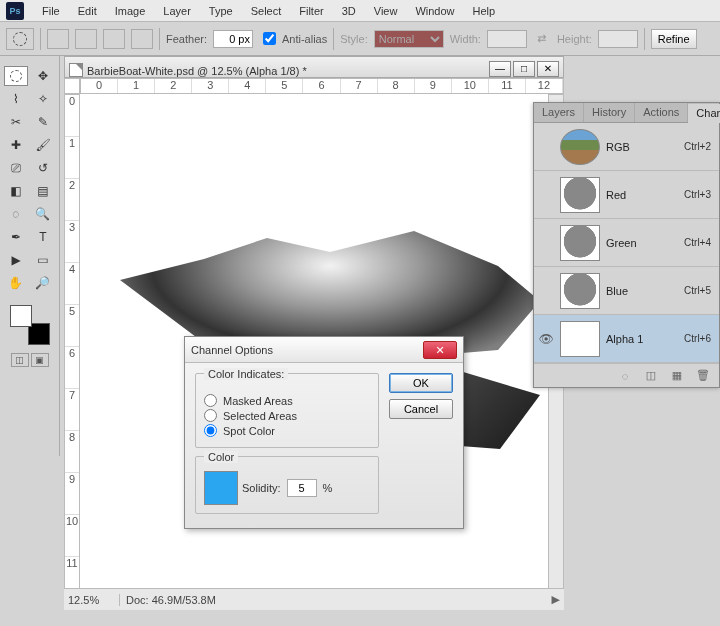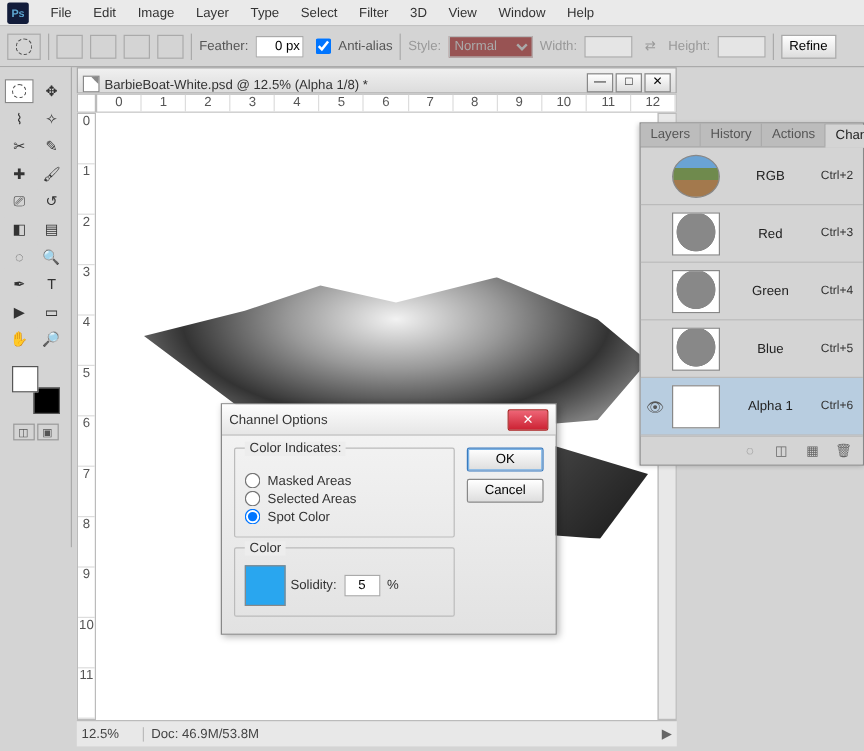--- a/index.html
+++ b/index.html
@@ -45,21 +45,21 @@
 .win-btn { width:22px; height:16px; margin-left:2px; background:linear-gradient(#fff,#ddd); border:1px solid #888; font-size:10px; text-align:center; line-height:14px; cursor:pointer; }
 .ruler-corner { position:absolute; left:0; top:22px; width:16px; height:16px; background:#fff; border:1px solid #bbb; }
 .ruler-h { position:absolute; left:16px; top:22px; right:0; height:16px; background:#fff; border:1px solid #bbb; font-size:8px; display:flex; }
 .ruler-h span { width:42px; text-align:center; color:#555; border-right:1px solid #ddd; }
 .ruler-v { position:absolute; left:0; top:38px; width:16px; bottom:22px; background:#fff; border:1px solid #bbb; display:flex; flex-direction:column; font-size:8px; }
 .ruler-v span { height:42px; color:#555; text-align:center; border-bottom:1px solid #ddd; }
 .canvas { position:absolute; left:16px; top:38px; right:16px; bottom:22px; background:#fff; overflow:hidden; }
 .canvas-shape1 { position:absolute; left:40px; top:130px; width:420px; height:140px; background:radial-gradient(ellipse at 50% 30%, rgba(0,0,0,0.05) 0%, rgba(0,0,0,0.4) 30%, rgba(0,0,0,0.8) 60%, rgba(0,0,0,0.5) 80%); clip-path:polygon(0% 40%, 20% 25%, 35% 10%, 50% 20%, 70% 5%, 90% 30%, 100% 55%, 90% 90%, 50% 100%, 20% 85%); }
 .canvas-shape2 { position:absolute; left:260px; top:265px; width:200px; height:90px; background:linear-gradient(135deg, rgba(0,0,0,0.6), rgba(0,0,0,0.9)); clip-path:polygon(0% 30%, 40% 0%, 100% 40%, 80% 100%, 20% 90%); }
 .scroll-v { position:absolute; right:0; top:38px; width:16px; bottom:22px; background:#e8e8e8; border:1px solid #bbb; }
-.statusbar { position:absolute; left:0; bottom:0; right:0; height:22px; background:#e8e8e8; border-top:1px solid #bbb; display:flex; align-items:center; font-size:10px; color:#444; }
+.statusbar { position:absolute; left:0; bottom:12px; right:0; height:22px; background:#e8e8e8; border-top:1px solid #bbb; display:flex; align-items:center; font-size:10px; color:#444; }
 .status-zoom { width:56px; padding:0 4px; border-right:1px solid #bbb; }
 .status-doc { padding:0 6px; flex:1; }
 .status-arrow { padding:0 4px; color:#666; }
 
 
 .dialog { position:absolute; left:184px; top:336px; width:280px; background:linear-gradient(#f5f5f5,#e2e2e2); border:1px solid #888; box-shadow:2px 2px 6px rgba(0,0,0,0.3); }
 .dialog-titlebar { height:26px; background:linear-gradient(#fdfdfd,#e6e6e6); border-bottom:1px solid #bbb; display:flex; align-items:center; padding:0 6px; }
 .dialog-title { flex:1; color:#333; }
 .dialog-close { width:34px; height:18px; background:linear-gradient(#e67,#c23); border:1px solid #a22; border-radius:2px; color:#fff; text-align:center; line-height:16px; font-size:11px; cursor:pointer; }
 .dialog-body { padding:10px 10px 14px 10px; display:flex; gap:10px; }
@@ -83,21 +83,21 @@
 .panel { position:absolute; right:0; top:102px; width:187px; background:#d4d4d4; border:1px solid #888; box-shadow:-1px 1px 4px rgba(0,0,0,0.2); }
 .panel-tabs { height:20px; display:flex; background:#bcbcbc; border-bottom:1px solid #999; }
 .ptab { padding:3px 8px; color:#555; border-right:1px solid #aaa; cursor:pointer; background:#bcbcbc; }
 .ptab.active { background:#d4d4d4; color:#222; border-bottom:1px solid #d4d4d4; position:relative; top:1px; }
 .channel-list { background:#d4d4d4; }
 .channel-row { height:48px; display:flex; align-items:center; border-bottom:1px solid #bbb; padding:0 4px; gap:6px; cursor:pointer; }
 .channel-row.sel { background:#b8cde0; }
 .eye { width:16px; height:16px; display:flex; align-items:center; justify-content:center; color:#555; font-size:12px; }
 .ch-thumb { width:40px; height:36px; background:#fff; border:1px solid #888; background-image:radial-gradient(circle at 50% 45%, #888 0%, #888 60%, transparent 62%); }
 .ch-thumb.rgb { background:linear-gradient(180deg,#6aa3d4 0%, #6aa3d4 30%, #6f8a4d 30%, #6f8a4d 60%, #a3794d 60%); border-radius:50%; }
-.ch-name { flex:1; color:#222;text-align:center; }
+.ch-name { flex:1; color:#222; }
 .ch-shortcut { color:#333; font-size:10px; padding-right:4px; }
 .panel-footer { height:24px; background:#d4d4d4; border-top:1px solid #bbb; display:flex; align-items:center; justify-content:flex-end; gap:10px; padding:0 8px; color:#666; }
 .pf-icon { width:16px; height:16px; display:flex; align-items:center; justify-content:center; cursor:pointer; font-size:11px; }
 </style>
 </head>
 <body>
 
 <div class="menubar">
   <div class="ps-logo">Ps</div>
   <div class="menu-item">File</div>

